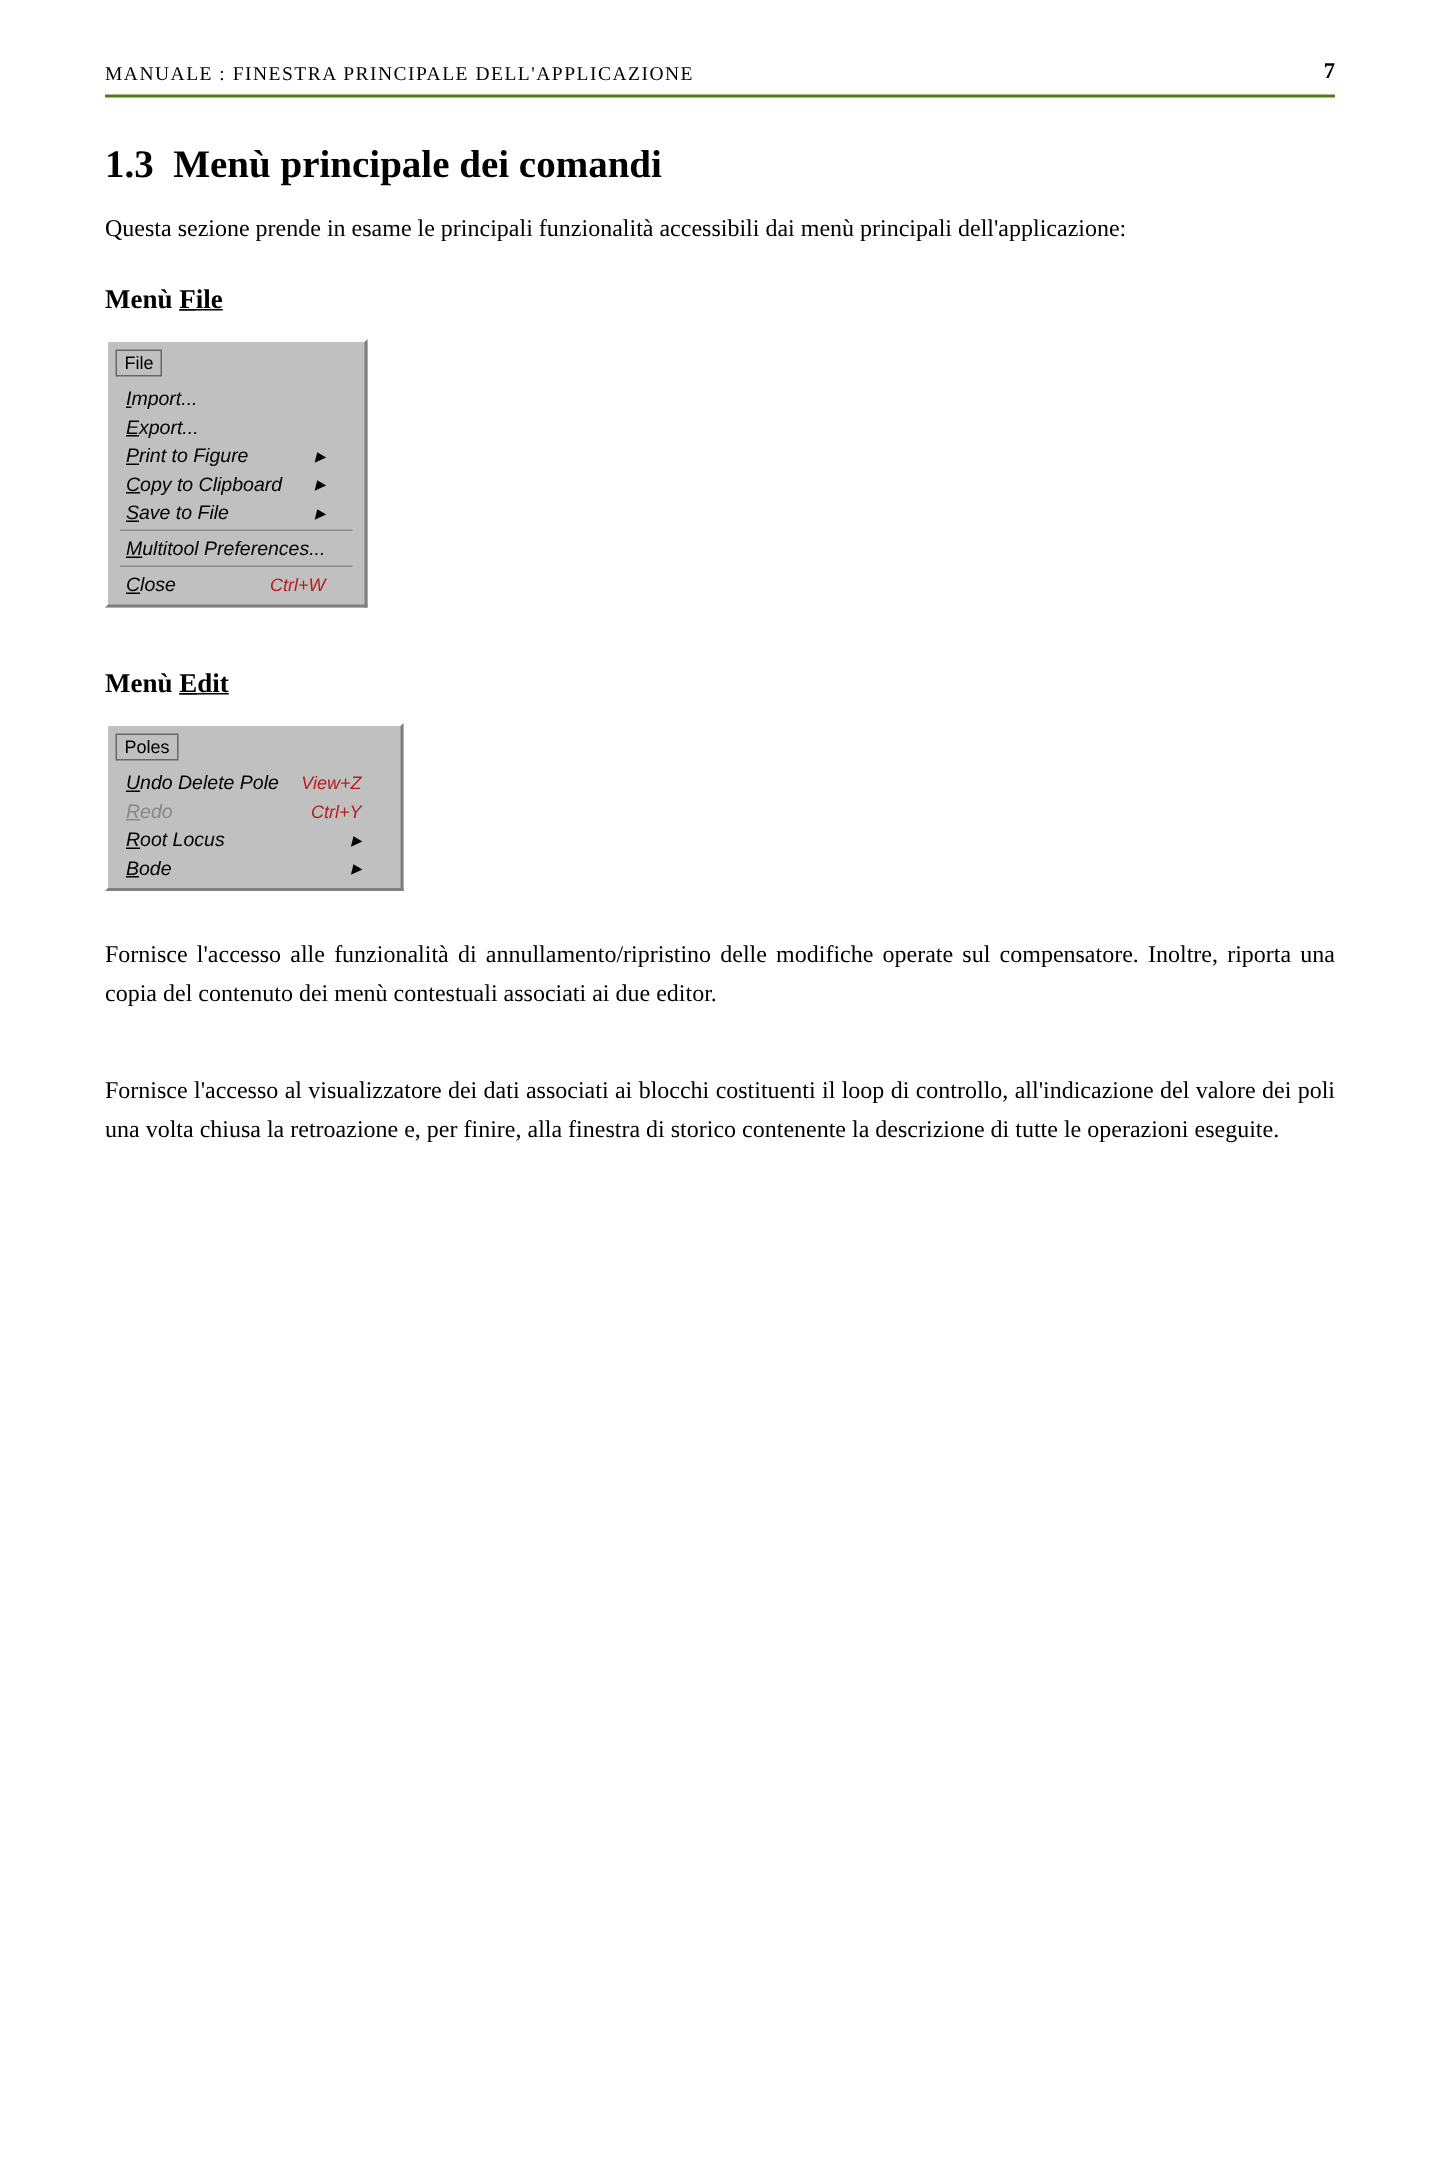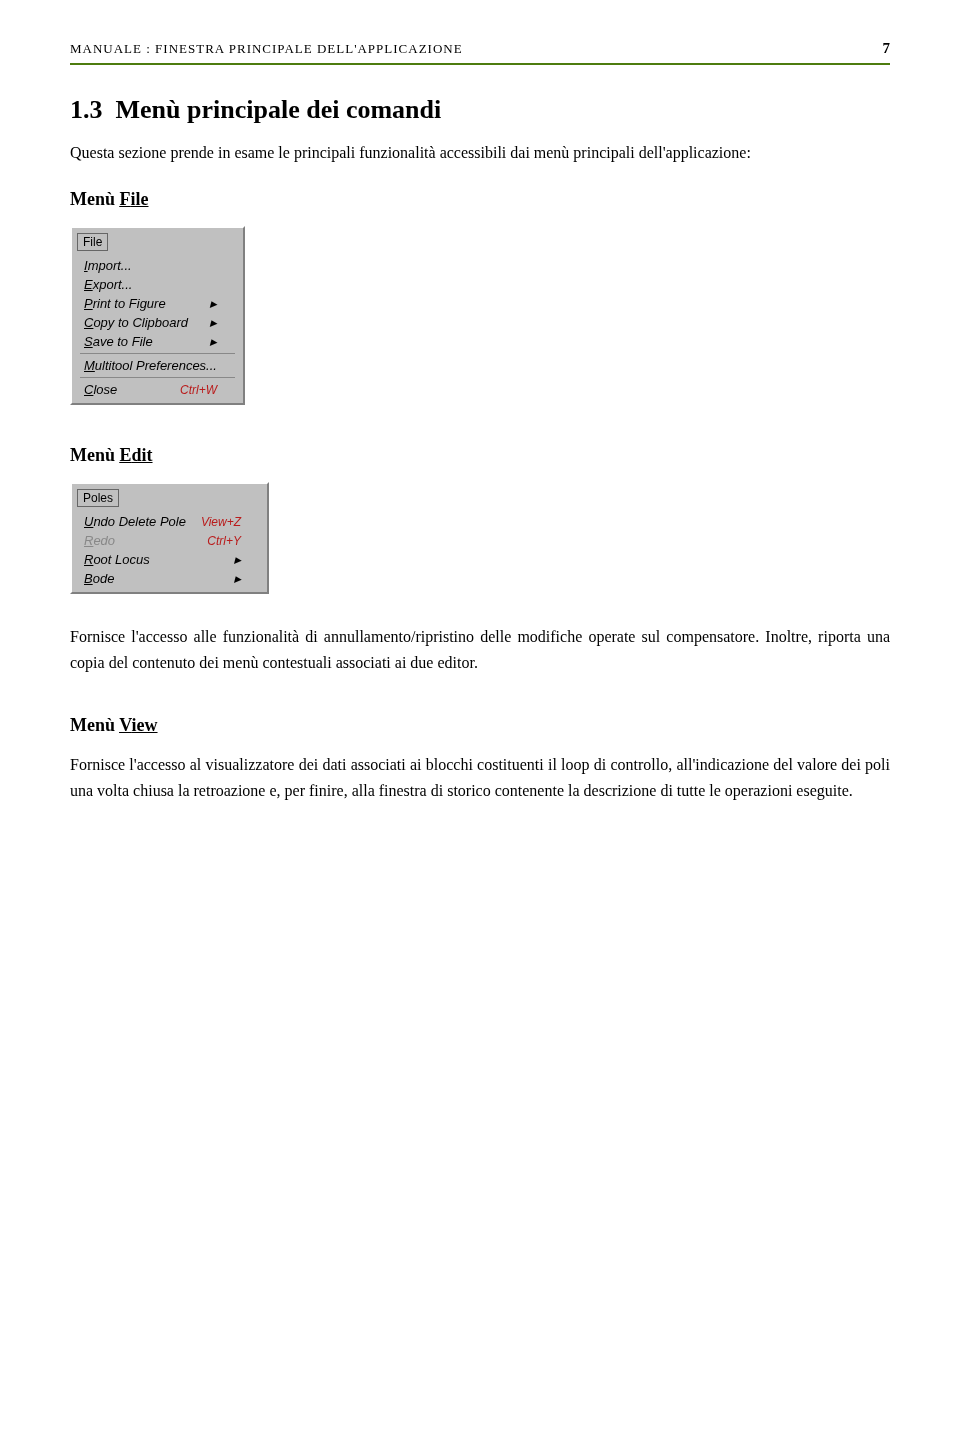--- a/index.html
+++ b/index.html
@@ -229,23 +229,20 @@
               <span class="arrow-right">▶</span>
             </li>
         </ul>
       </div>
 
       <div class="menu-description">Fornisce l'accesso alle funzionalità di annullamento/ripristino delle modifiche operate sul compensatore. Inoltre, riporta una copia del contenuto dei menù contestuali associati ai due editor.</div>
     </div>
   </div>
 
   <div class="menu-section">
-    <div class="menu-label">
-      Menù <span><u>V</u>iew</span>
-    </div>
     <div class="menu-row">
 
 
       <div class="menu-description">Fornisce l'accesso al visualizzatore dei dati associati ai blocchi costituenti il loop di controllo, all'indicazione del valore dei poli una volta chiusa la retroazione e, per finire, alla finestra di storico contenente la descrizione di tutte le operazioni eseguite.</div>
     </div>
   </div>
 
 </div>
 
 </body></html>

